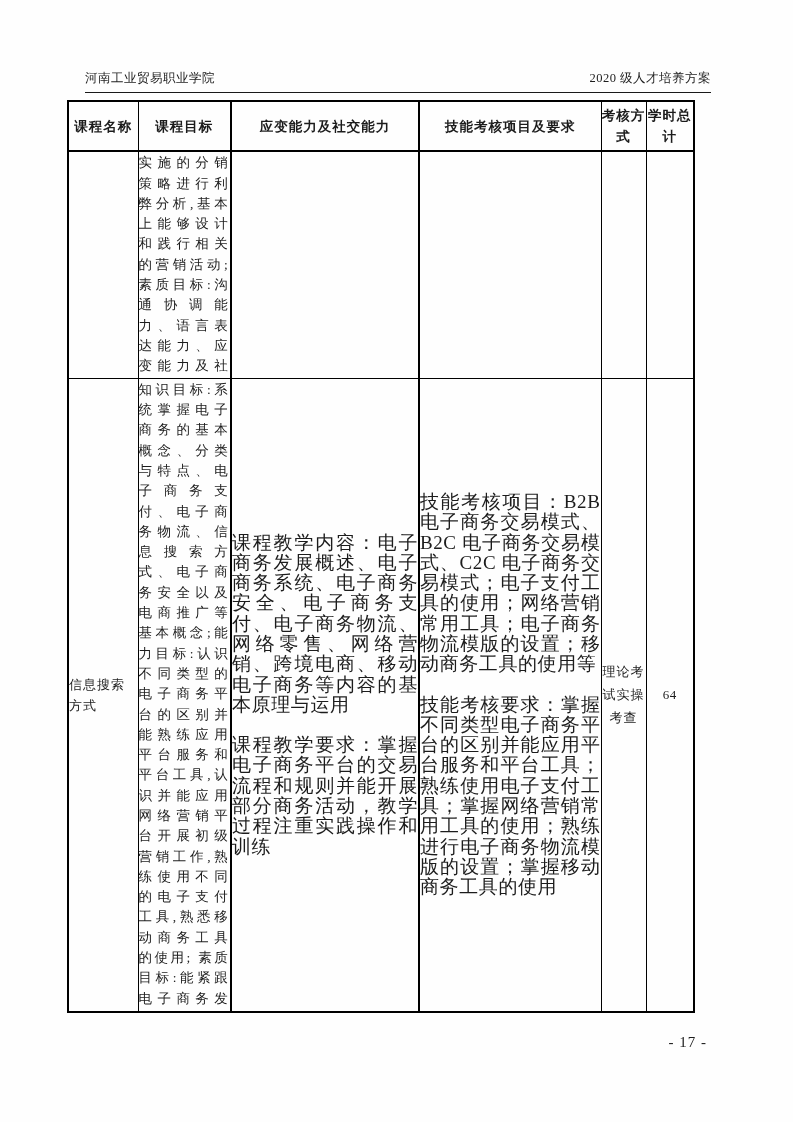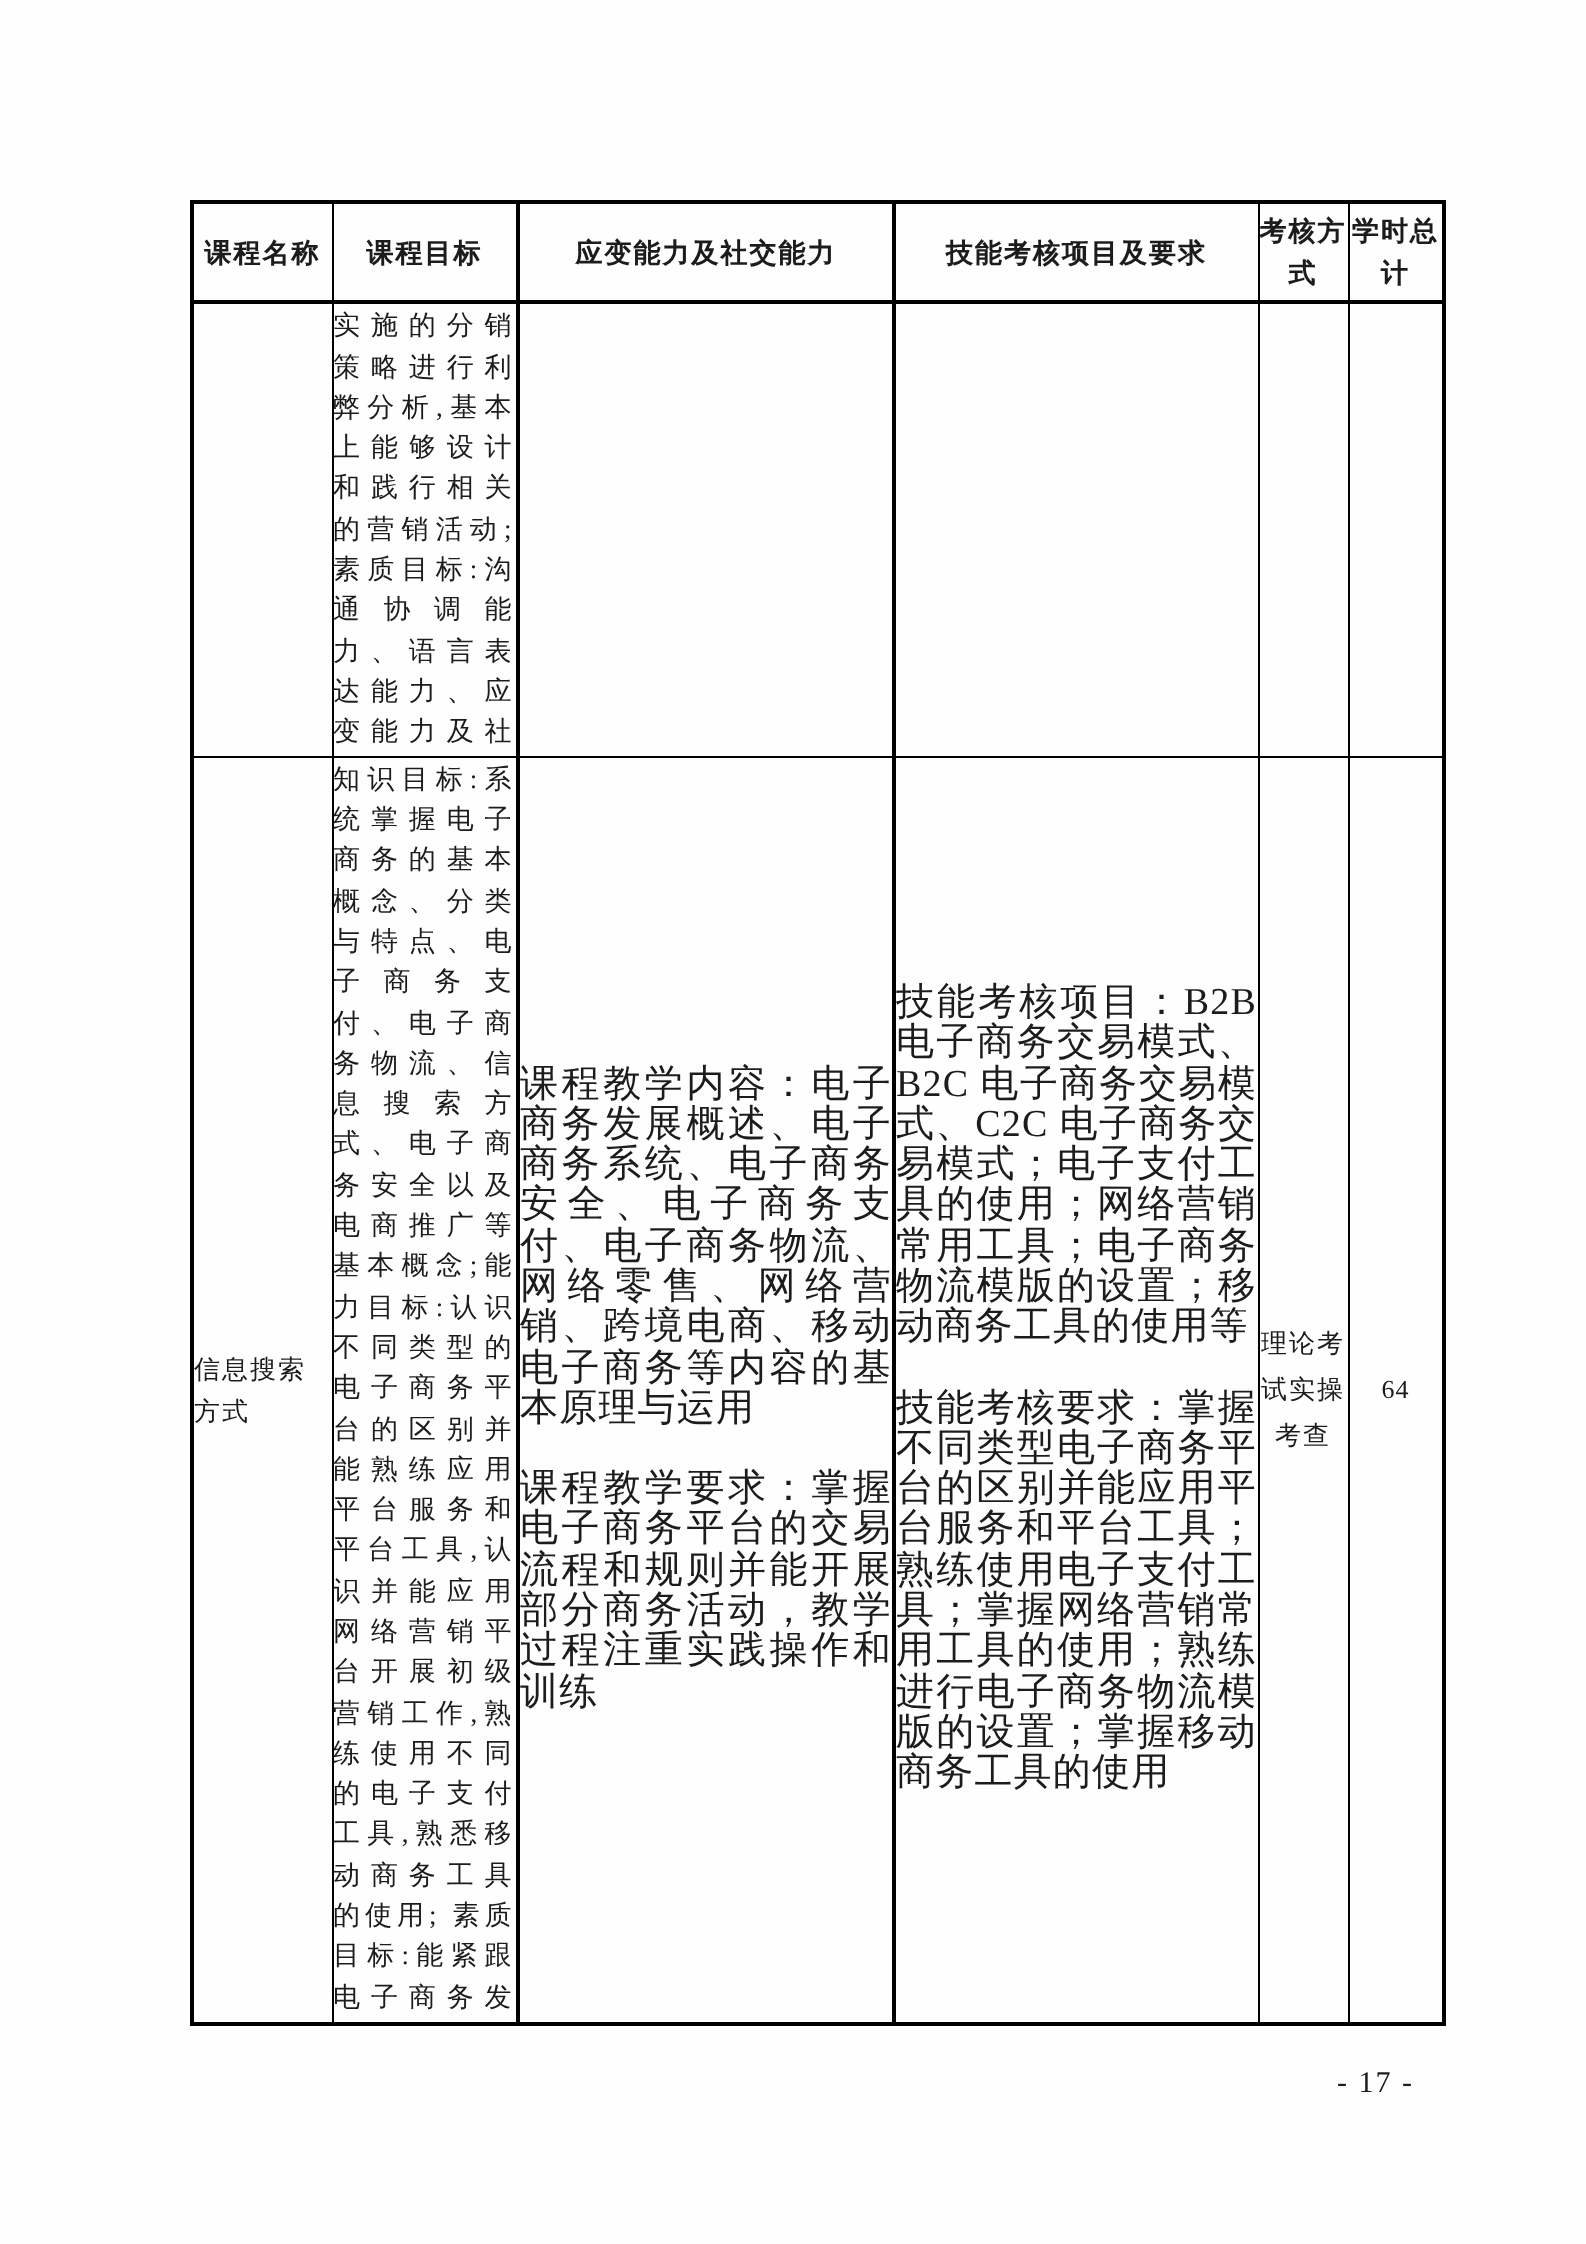--- a/index.html
+++ b/index.html
@@ -27,21 +27,21 @@
     align-items: flex-end;
     font-size: 12.5px;
     line-height: 15px;
     letter-spacing: 0.5px;
     border-bottom: 1.5px solid #1a1a1a;
     padding-bottom: 6px;
   }
   
   table.curriculum {
     position: absolute;
-    left: 95px;
+    left: 67px;
     top: 100px;
     width: 626px;
     border-collapse: collapse;
     table-layout: fixed;
     border: 2px solid #000;
   }
   table.curriculum th,
   table.curriculum td {
     border: 1px solid #000;
     padding: 0;
@@ -114,20 +114,24 @@
     font-size: 15px;
     letter-spacing: 1px;
     box-sizing: border-box;
   }
 </style>
 </head>
 <body>
 
 <div class="page">
 
+  <div class="running-header">
+    <span>河南工业贸易职业学院</span>
+    <span>2020 级人才培养方案</span>
+  </div>
 
   <table class="curriculum">
     <colgroup>
       <col style="width:70px">
       <col style="width:93px">
       <col style="width:188px">
       <col style="width:182px">
       <col style="width:45px">
       <col style="width:48px">
     </colgroup>

